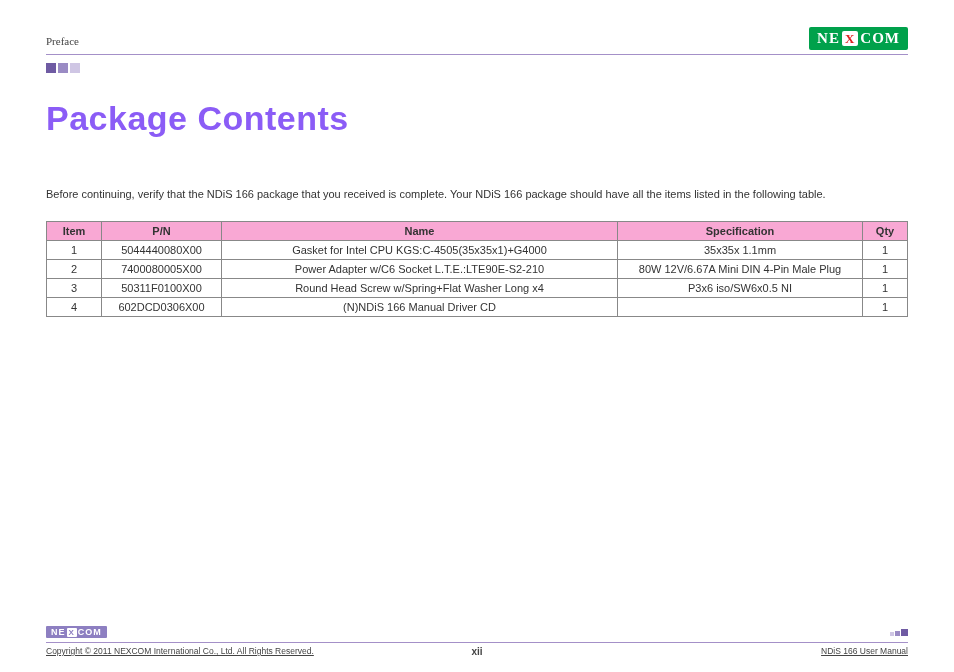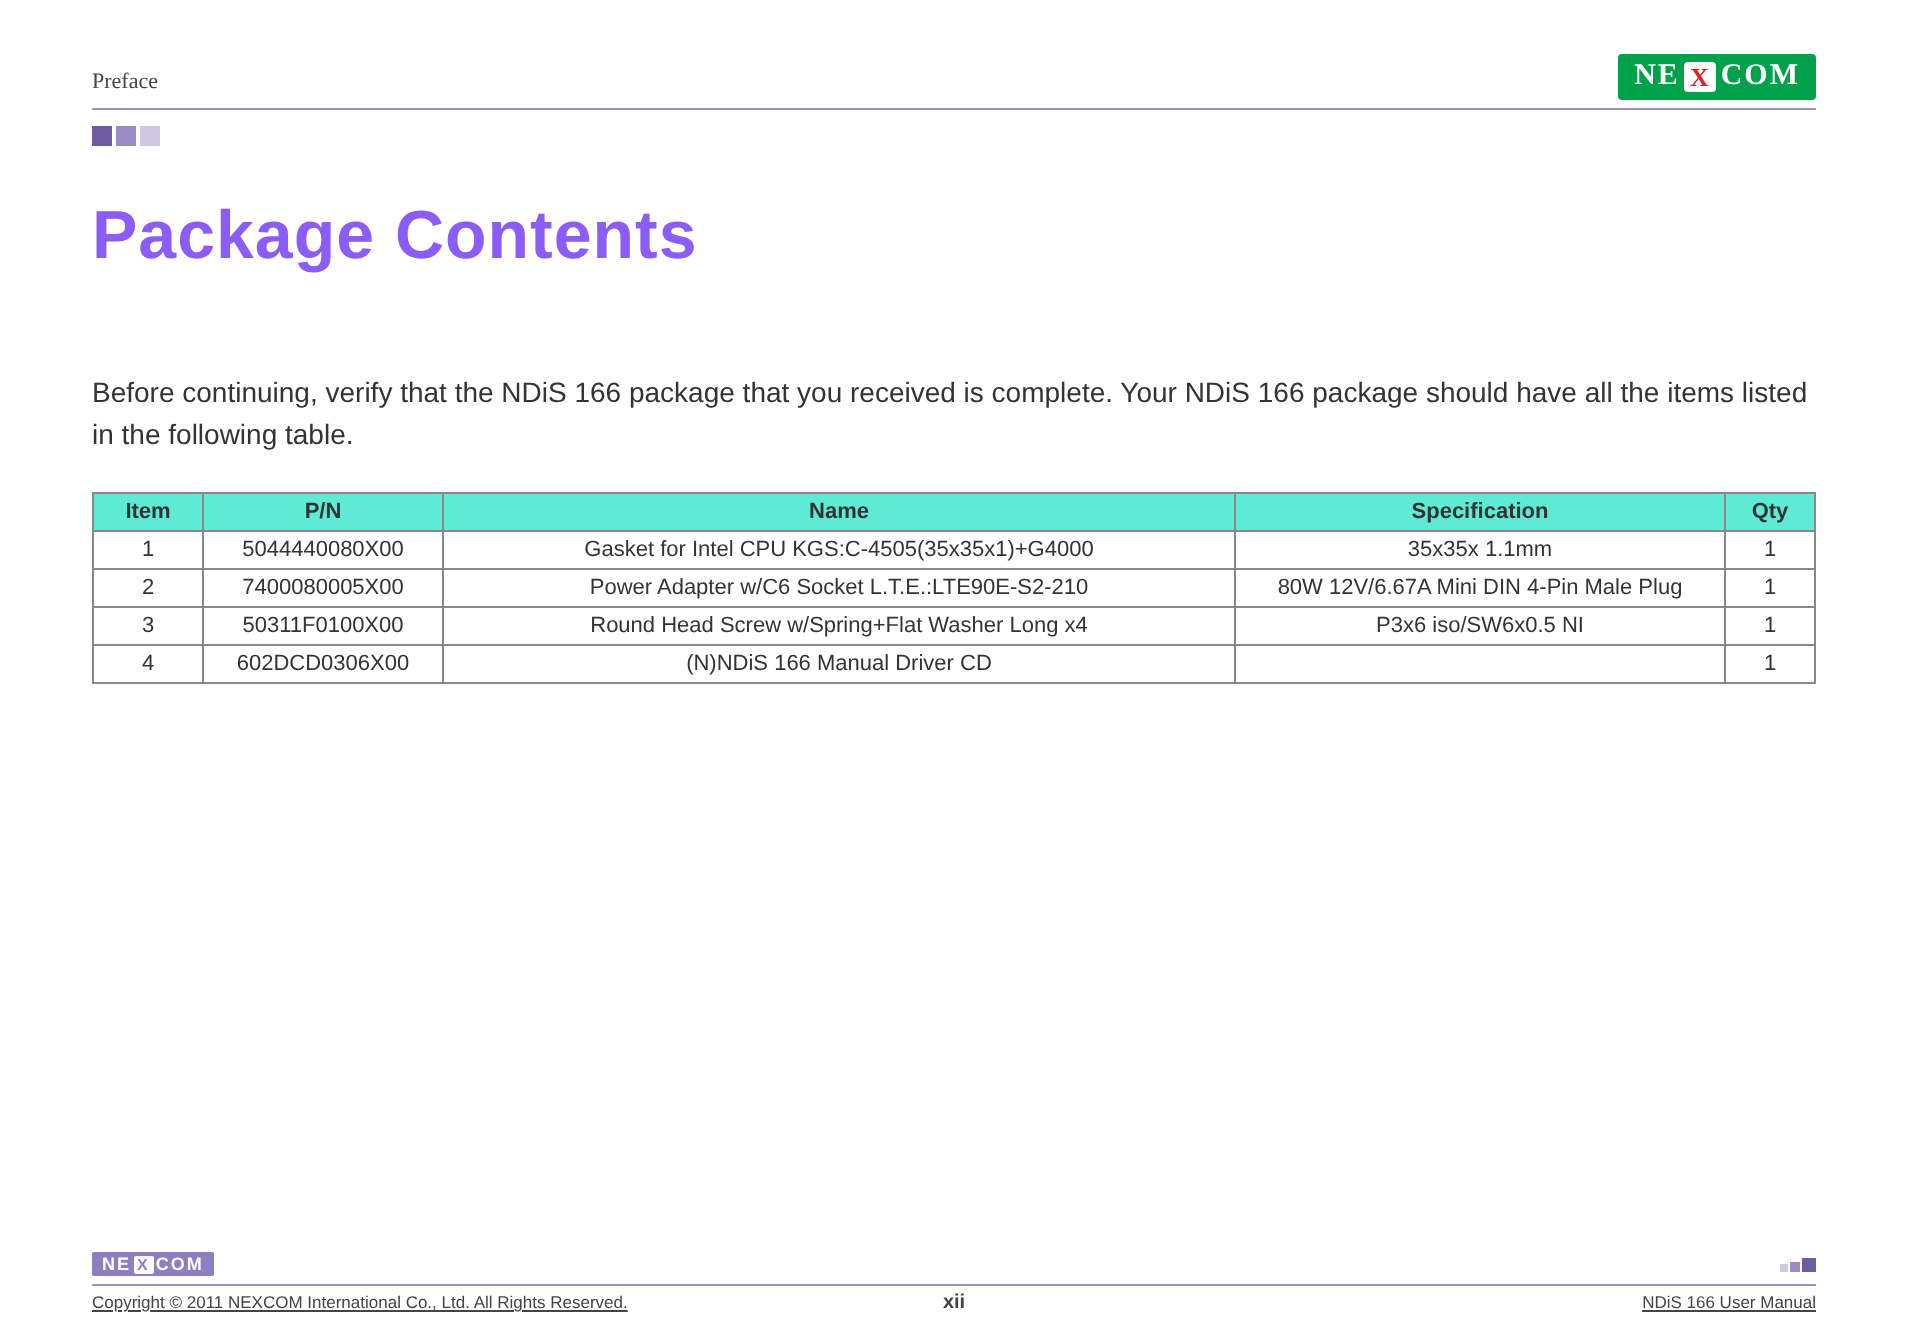--- a/index.html
+++ b/index.html
@@ -62,41 +62,41 @@
   .sq3 { background: #cfc6e4; }
 
   h1 {
     font-size: 34px;
     font-weight: 700;
     color: #8b5cf6;
     margin-top: 26px;
     letter-spacing: 0.5px;
   }
   .intro {
-    font-size: 14px;
+    font-size: 11px;
     color: #333;
     margin-top: 48px;
     line-height: 1.5;
   }
   table {
     border-collapse: collapse;
     width: 100%;
     margin-top: 18px;
     font-size: 11px;
   }
   th, td {
     border: 1px solid #888;
     padding: 3px 6px;
     text-align: center;
     vertical-align: middle;
   }
   th {
     font-weight: 700;
     text-align: center;
-    background: #5eead4;
+    background: #f9a8d4;
   }
   td.center { text-align: center; }
 
   .footer {
     position: absolute;
     left: 46px; right: 46px;
     bottom: 16px;
   }
   .footer-bar {
     display: flex;

